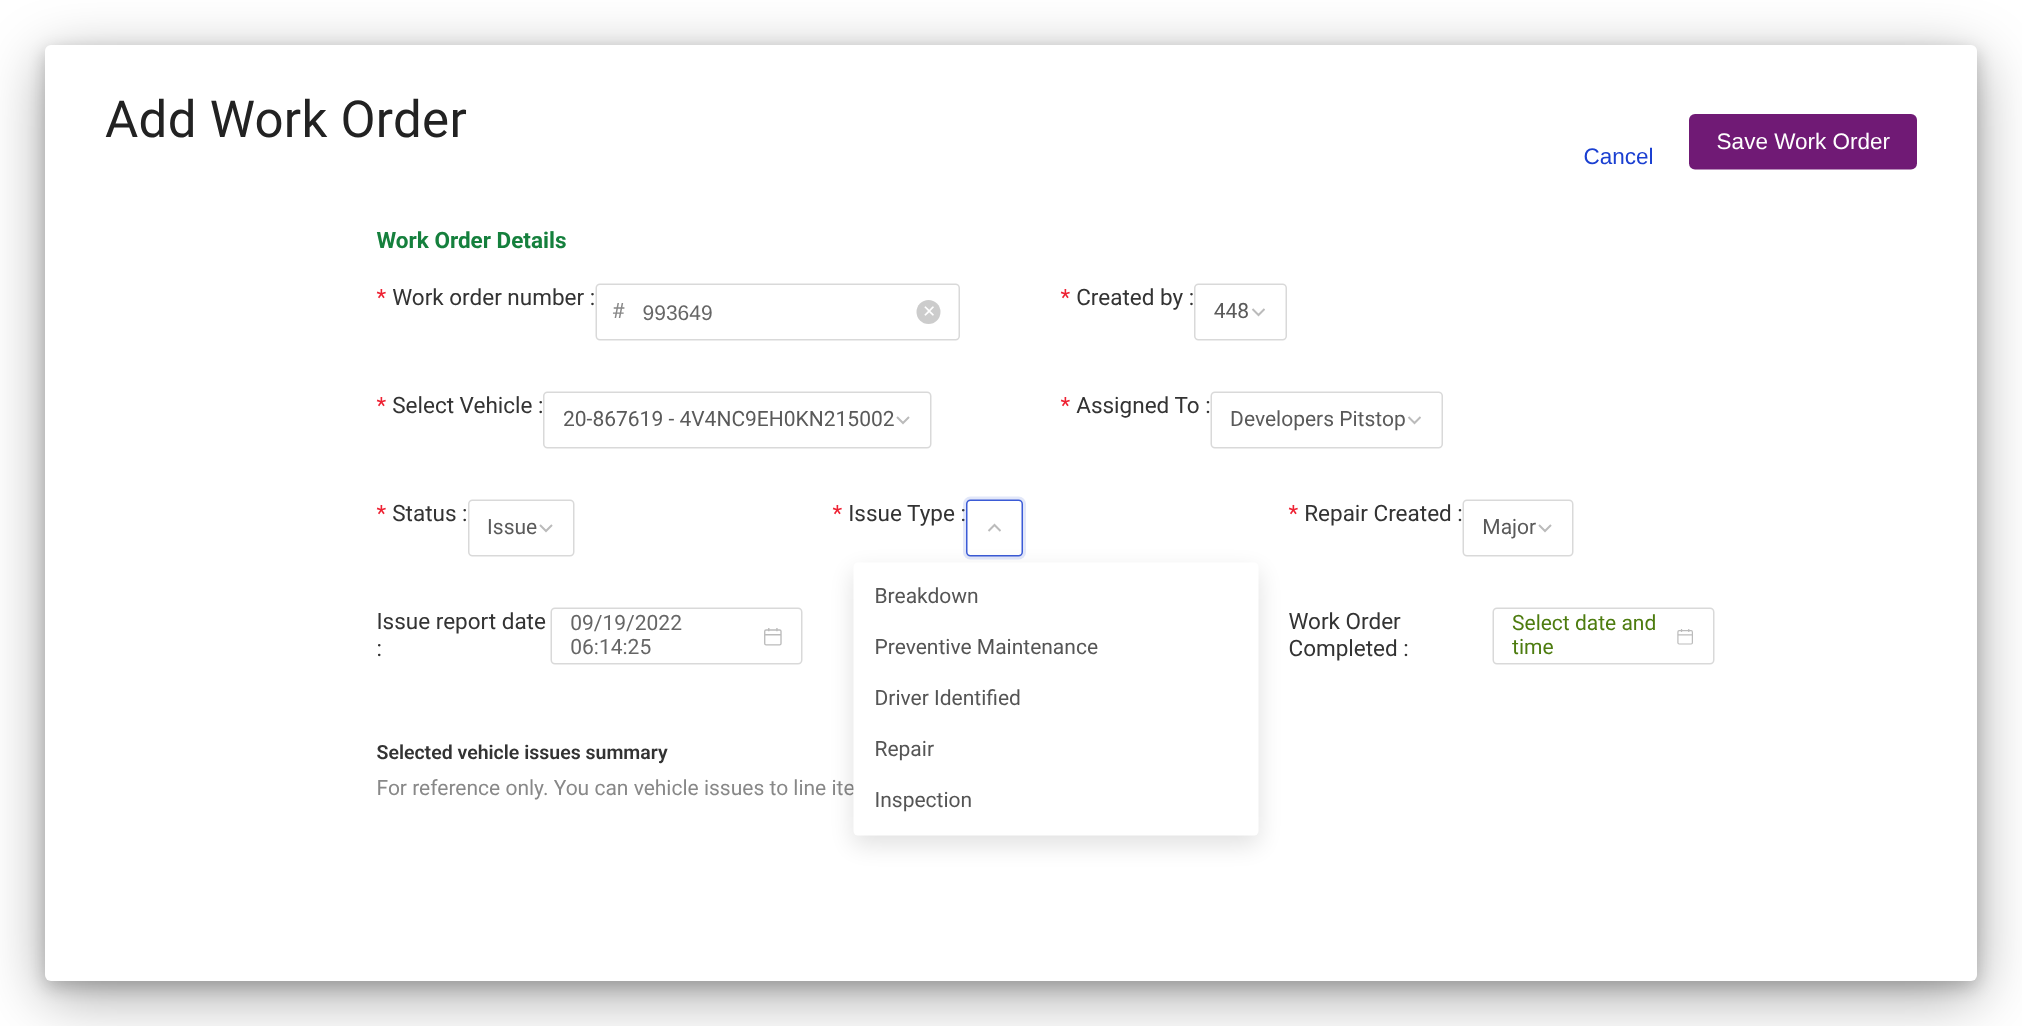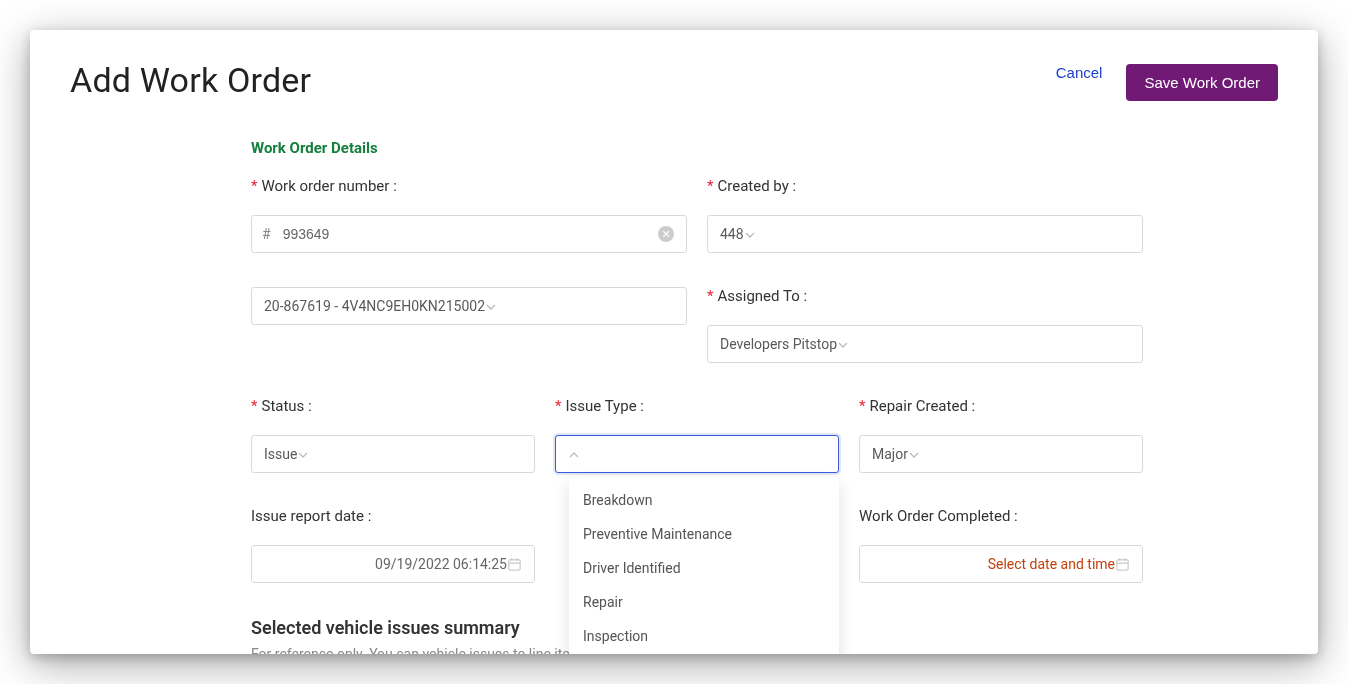--- a/index.html
+++ b/index.html
@@ -31,23 +31,23 @@
   }
   .title {
     font-size: 34px;
     font-weight: 400;
     color: #222;
     margin: 0;
     letter-spacing: 0.2px;
   }
   .header-actions {
     display: flex;
-    align-items: flex-start;
+    align-items: flex-end;
     gap: 24px;
-    margin-top: 4px;
+    margin-top: 16px;
   }
   .btn-cancel {
     background: none;
     border: none;
     color: #1a3fd1;
     font-size: 15px;
     cursor: pointer;
     padding: 0;
   }
   .btn-save {
@@ -71,21 +71,21 @@
   }
   .row {
     display: flex;
     gap: 20px;
     margin-bottom: 34px;
   }
   .row.three .field { flex: 1 1 0; }
   .field {
     flex: 1 1 0;
     display: flex;
-    flex-direction: column;
+    flex-direction: row;
     position: relative;
   }
   .label {
     font-size: 15px;
     color: #333;
     margin-bottom: 20px;
   }
   .req { color: #e23; margin-right: 4px; }
   .input, .select {
     height: 38px;
@@ -126,21 +126,21 @@
   .chev {
     width: 12px; height: 12px;
     display: inline-block;
   }
   .chev svg { width: 100%; height: 100%; }
   .select.focused {
     border: 1px solid #3b5bd6;
     box-shadow: 0 0 0 2px rgba(59,91,214,0.15);
   }
   .date-input { justify-content: flex-end; cursor: pointer; }
-  .date-input .value.placeholder { color: #c2410c; }
+  .date-input .value.placeholder { color: #4d7c0f; }
   .cal-icon {
     width: 15px; height: 15px;
     color: #bbb;
   }
   .cal-icon svg { width: 100%; height: 100%; stroke: #bbb; fill: none; }
   .dropdown {
     position: absolute;
     top: 100%;
     left: 14px;
     right: 0;
@@ -151,21 +151,21 @@
     padding: 6px 0;
     z-index: 10;
   }
   .dropdown-item {
     padding: 9px 14px;
     font-size: 14px;
     color: #555;
     cursor: pointer;
   }
   .summary-title {
-    font-size: 18px;
+    font-size: 13px;
     font-weight: 600;
     color: #333;
     margin-bottom: 8px;
     margin-top: 12px;
   }
   .summary-sub {
     font-size: 14px;
     color: #888;
   }
 </style>
@@ -202,20 +202,21 @@
             <svg viewBox="0 0 12 12">
                 <path d="M2 4 L6 8 L10 4" stroke="#bbb" stroke-width="1.3" fill="none"></path>
               </svg>
           </span>
         </div>
       </div>
     </div>
 
     <div class="row">
       <div class="field">
+        <div class="label"><span class="req">*</span><span>Select Vehicle</span> :</div>
         <div class="select">
           <span class="value">20-867619 - 4V4NC9EH0KN215002</span>
           <span class="chev">
             <svg viewBox="0 0 12 12">
                 <path d="M2 4 L6 8 L10 4" stroke="#bbb" stroke-width="1.3" fill="none"></path>
               </svg>
           </span>
         </div>
       </div>
       <div class="field">

